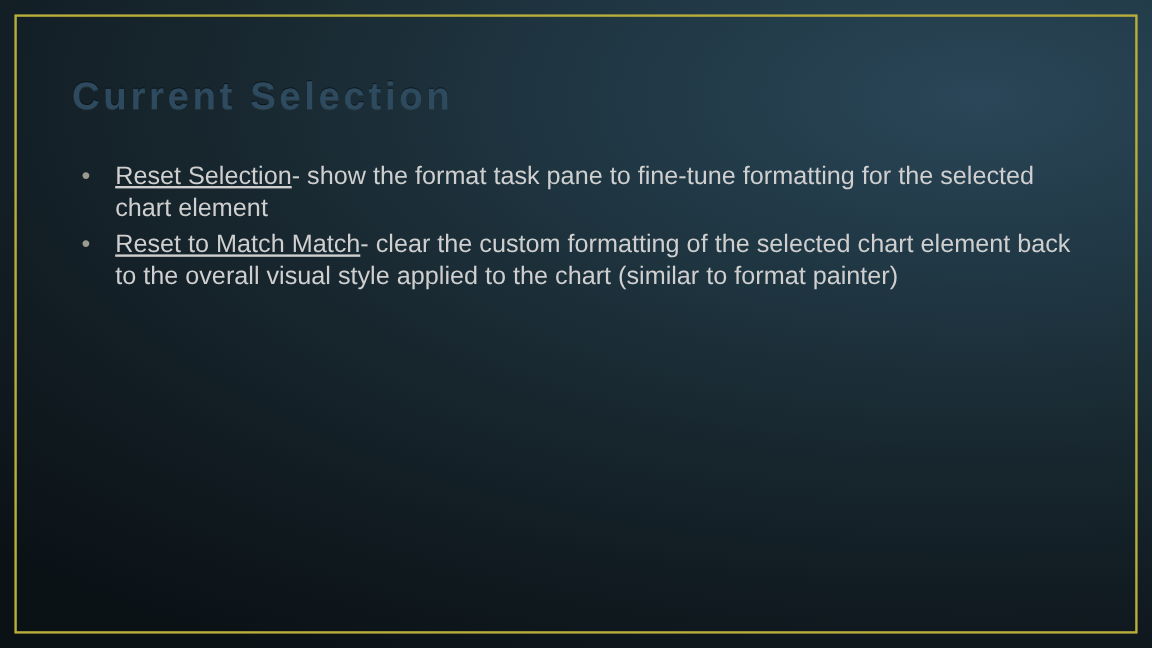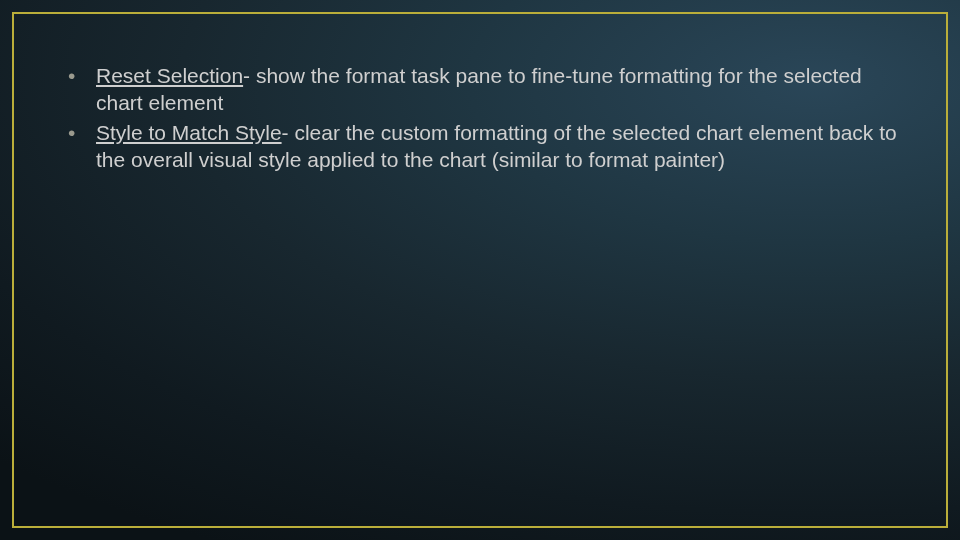--- a/index.html
+++ b/index.html
@@ -43,21 +43,22 @@
     top: 0;
     color: #9a9a8e;
     font-size: 21px;
   }
   .term { text-decoration: underline; }
 </style>
 </head>
 <body>
 
 <div class="frame">
+  <h1 class="title">Current Selection</h1>
   <ul class="bullets">
     <li>
       <span class="term">Reset Selection</span><span>- show the format task pane to fine-tune formatting for the selected chart element</span>
     </li>
     <li>
-      <span class="term">Style to Match Style</span><span>- clear the custom formatting of the selected chart element back to the overall visual style applied to the chart (similar to format painter)</span>
+      <span class="term">Reset to Match Match</span><span>- clear the custom formatting of the selected chart element back to the overall visual style applied to the chart (similar to format painter)</span>
     </li>
   </ul>
 </div>
 
 </body></html>

